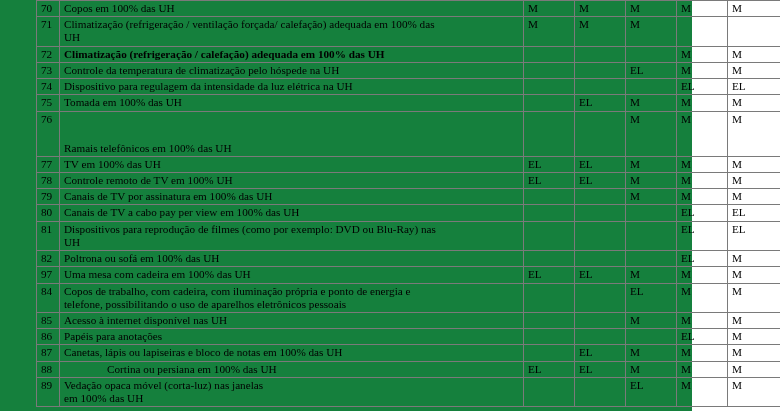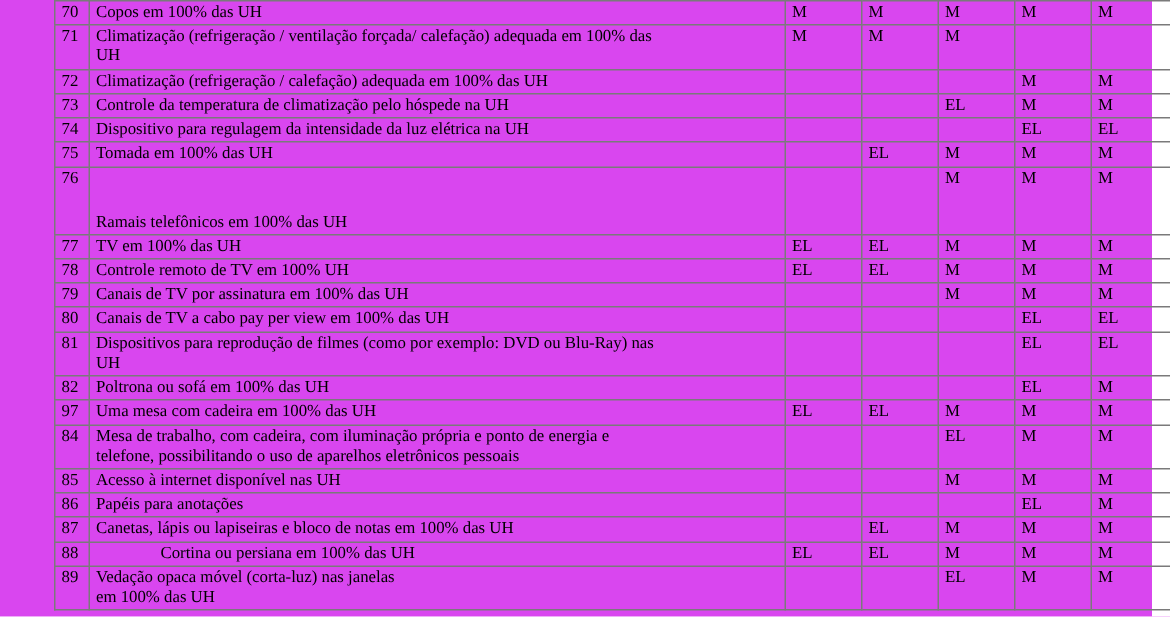--- a/index.html
+++ b/index.html
@@ -8,23 +8,23 @@
     background: #ffffff;
   }
   body {
     width: 780px;
     height: 411px;
     font-family: "Liberation Serif", "DejaVu Serif", serif;
     overflow: hidden;
   }
   #page {
     position: relative;
-    width: 768px;
+    width: 692px;
     height: 411px;
-    background: #d946ef;
+    background: #15803d;
   }
   table.reqs {
     position: absolute;
     left: 36px;
     top: 0px;
     width: 734px;
     border-collapse: collapse;
     table-layout: fixed;
     font-size: 11.2px;
     line-height: 1.18;
@@ -92,21 +92,21 @@
           </td>
           <td class="mk">M</td>
           <td class="mk">M</td>
           <td class="mk">M</td>
           <td class="mk"></td>
           <td class="mk-w"></td>
         </tr>
         <tr>
           <td class="num">72</td>
           <td class="desc">
-            <span class="just" style="display: block;">Climatização (refrigeração / calefação) adequada em 100% das UH</span>
+            <span class="just" style="display: block; font-weight: bold;">Climatização (refrigeração / calefação) adequada em 100% das UH</span>
           </td>
           <td class="mk"></td>
           <td class="mk"></td>
           <td class="mk"></td>
           <td class="mk">M</td>
           <td class="mk-w">M</td>
         </tr>
         <tr>
           <td class="num">73</td>
           <td class="desc">
@@ -225,21 +225,21 @@
           </td>
           <td class="mk">EL</td>
           <td class="mk">EL</td>
           <td class="mk">M</td>
           <td class="mk">M</td>
           <td class="mk-w">M</td>
         </tr>
         <tr>
           <td class="num">84</td>
           <td class="desc">
-            <span class="just" style="display: block;">Mesa de trabalho, com cadeira, com iluminação própria e ponto de energia e</span>
+            <span class="just" style="display: block;">Copos de trabalho, com cadeira, com iluminação própria e ponto de energia e</span>
             <span class="l2">telefone, possibilitando o uso de aparelhos eletrônicos pessoais</span>
           </td>
           <td class="mk"></td>
           <td class="mk"></td>
           <td class="mk">EL</td>
           <td class="mk">M</td>
           <td class="mk-w">M</td>
         </tr>
         <tr>
           <td class="num">85</td>

